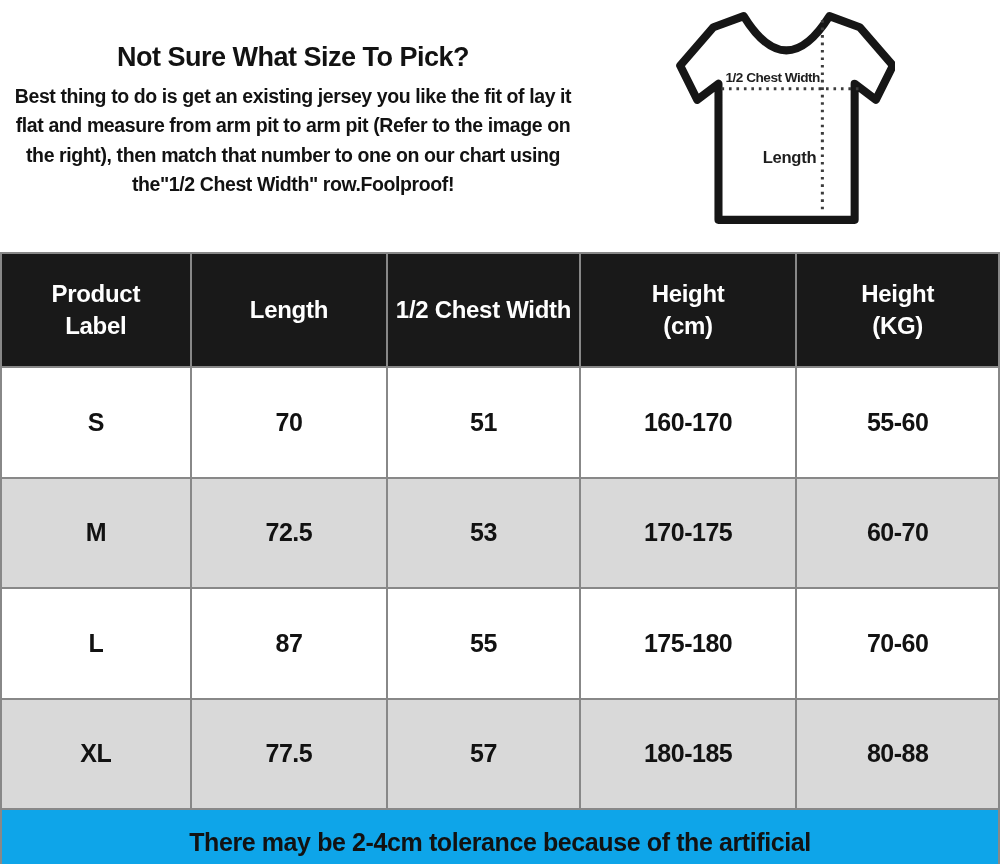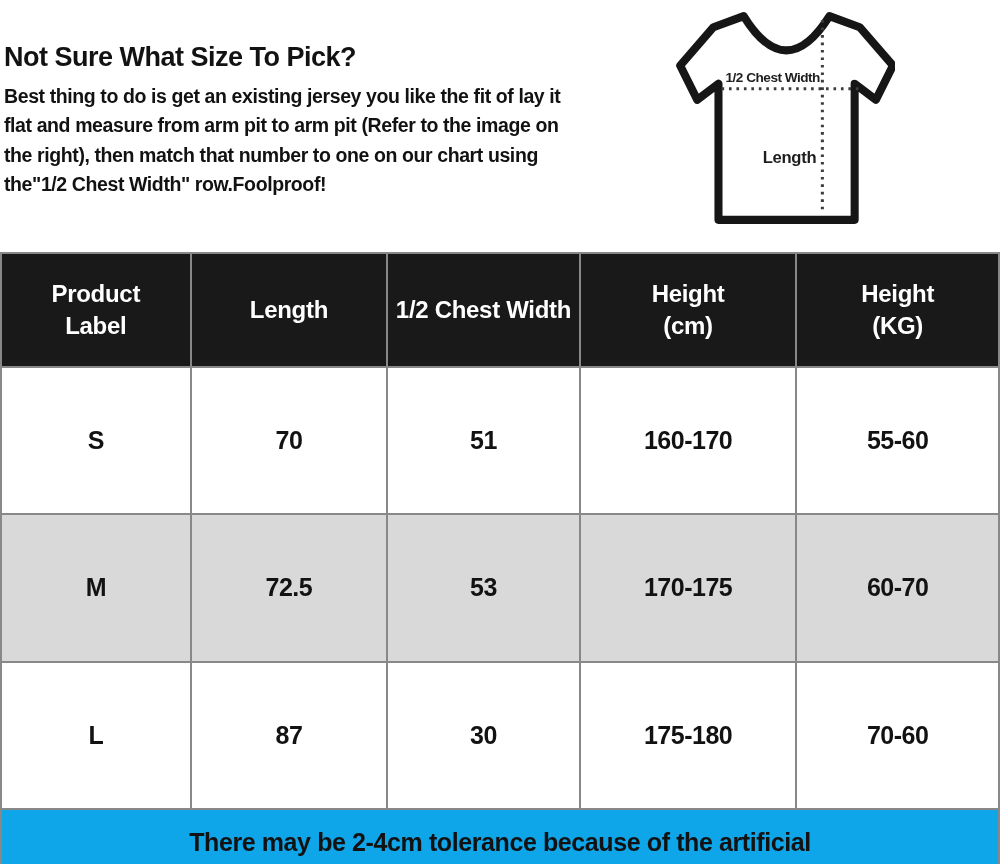--- a/index.html
+++ b/index.html
@@ -2,21 +2,21 @@
 <html><head>
 <meta charset="utf-8">
 <style>
   html,body{margin:0;padding:0;background:#fff;}
   .page{
     width:1000px;height:864px;position:relative;overflow:hidden;background:#ffffff;
     font-family:"Liberation Sans",sans-serif;font-weight:700;color:#121212;
   }
   
   .top{position:relative;height:240px;background:#fff;}
-  .intro{position:absolute;left:4px;top:42px;width:578px;}
+  .intro{position:absolute;left:4px;top:42px;width:578px;text-align:center;}
   .intro h1{margin:0 0 9px 0;font-size:27px;letter-spacing:-0.5px;}
   .intro p{margin:0;font-size:19.5px;line-height:1.5;letter-spacing:-0.4px;white-space:pre-wrap;}
   
   .figure{position:absolute;left:663px;top:4px;width:232px;height:232px;}
   .figure svg{width:100%;height:100%;display:block;}
   .tee{fill:#ffffff;stroke:#161616;stroke-width:8;stroke-linejoin:round;}
   .dotted{stroke:#3c3c3c;stroke-width:3;stroke-dasharray:2.6 4.8;fill:none;}
   .flbl{fill:#1e1e1e;font-family:"Liberation Sans",sans-serif;font-weight:700;}
   .flbl.sm{font-size:13.5px;letter-spacing:-0.5px;}
   .flbl.lg{font-size:16.5px;letter-spacing:-0.3px;}
@@ -93,23 +93,30 @@
       <tr>
         <td>M</td>
         <td>72.5</td>
         <td>53</td>
         <td>170-175</td>
         <td>60-70</td>
       </tr>
       <tr>
         <td>L</td>
         <td>87</td>
-        <td>30</td>
+        <td>55</td>
         <td>175-180</td>
         <td>70-60</td>
+      </tr>
+      <tr>
+        <td>XL</td>
+        <td>77.5</td>
+        <td>57</td>
+        <td>180-185</td>
+        <td>80-88</td>
       </tr>
     </tbody>
     <tfoot>
       <tr>
         <td colspan="5">There may be 2-4cm tolerance because of the artificial</td>
       </tr>
     </tfoot>
   </table>
 
 </div>

